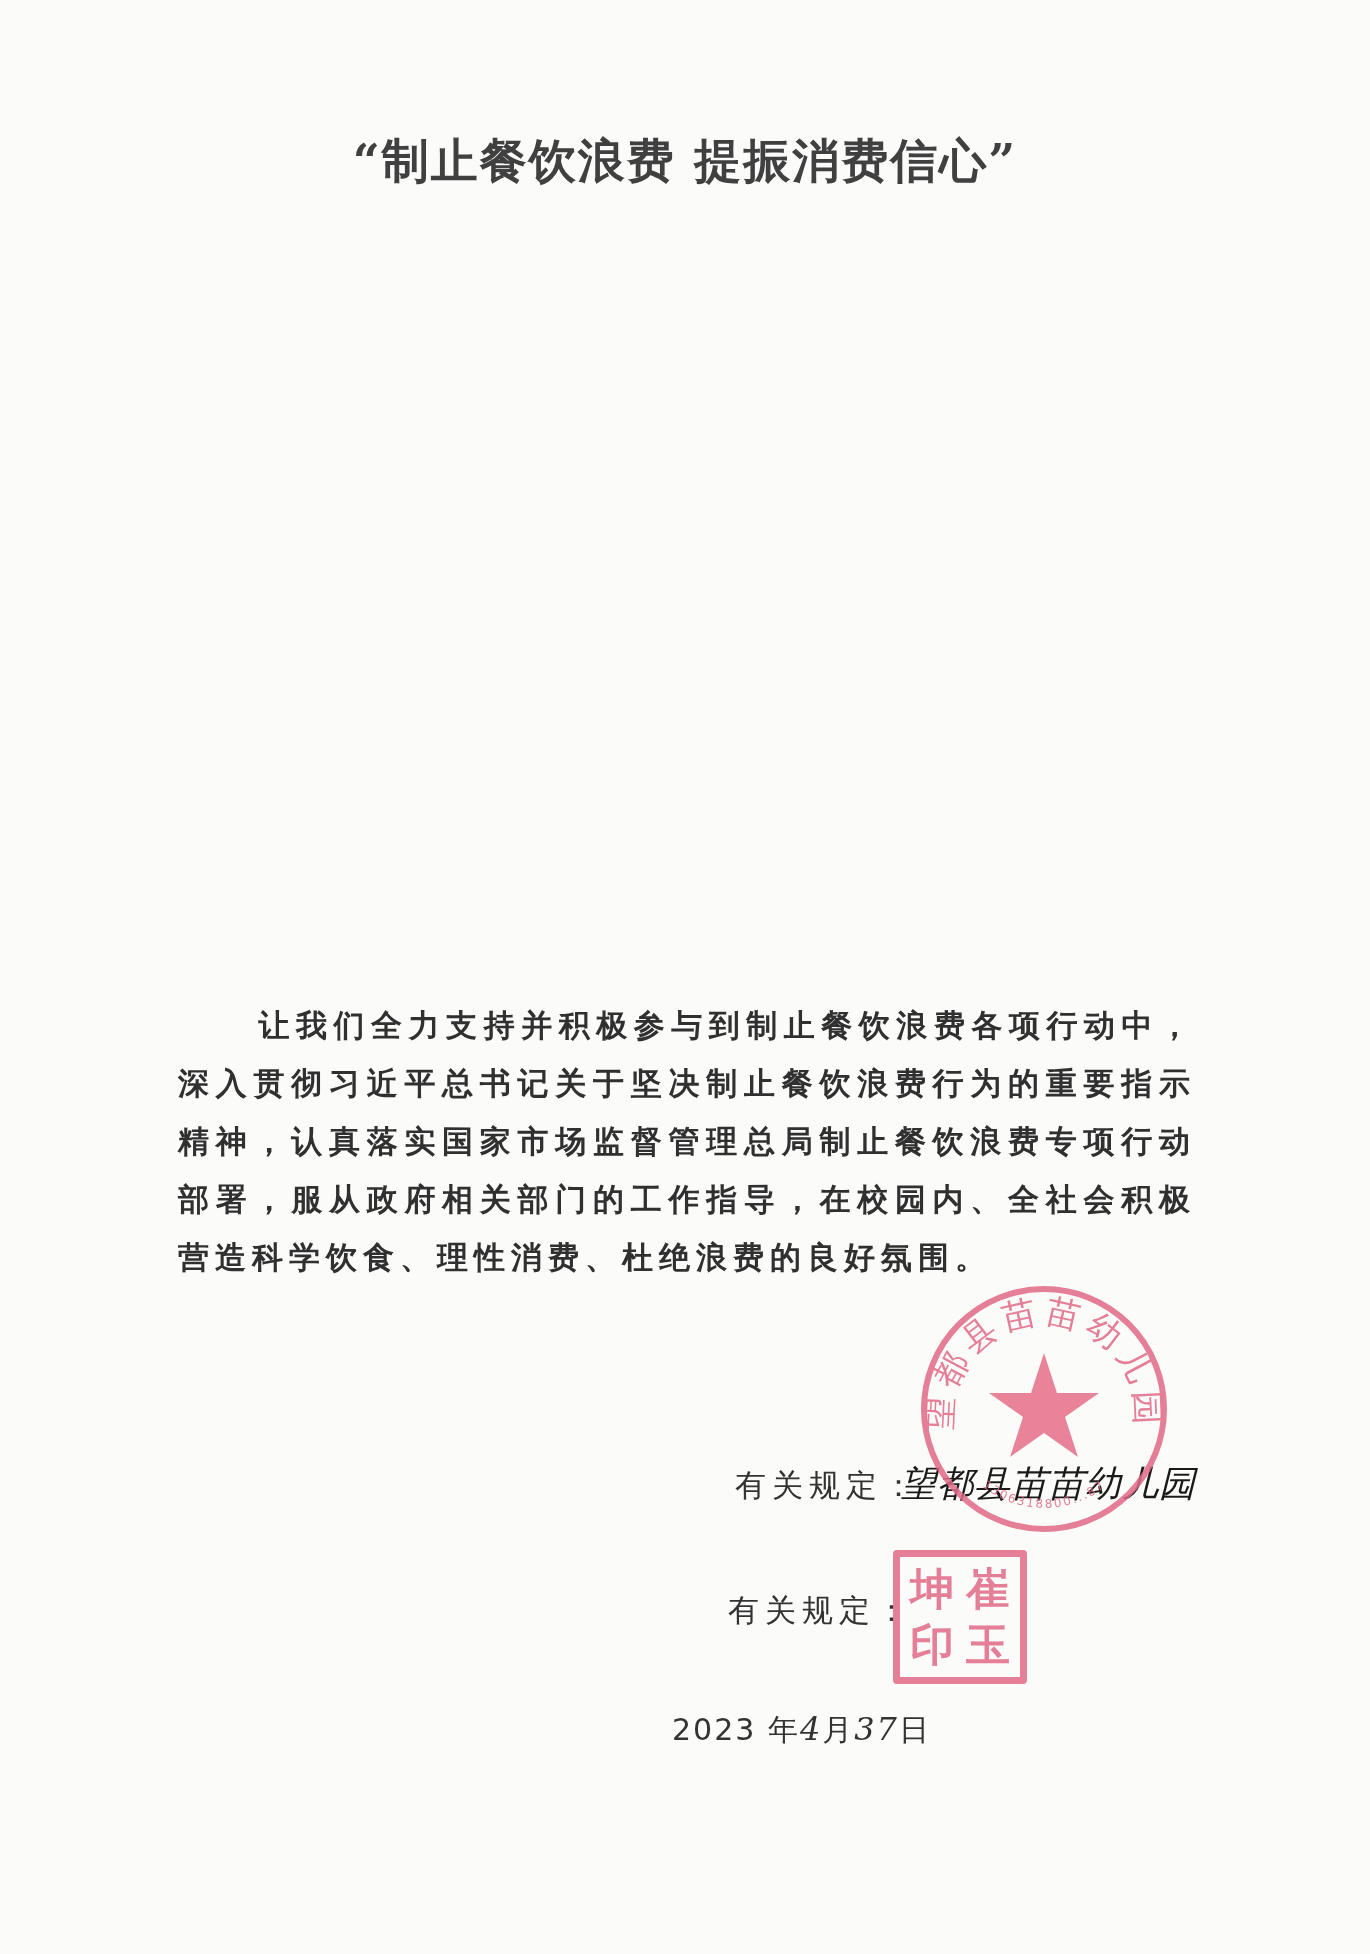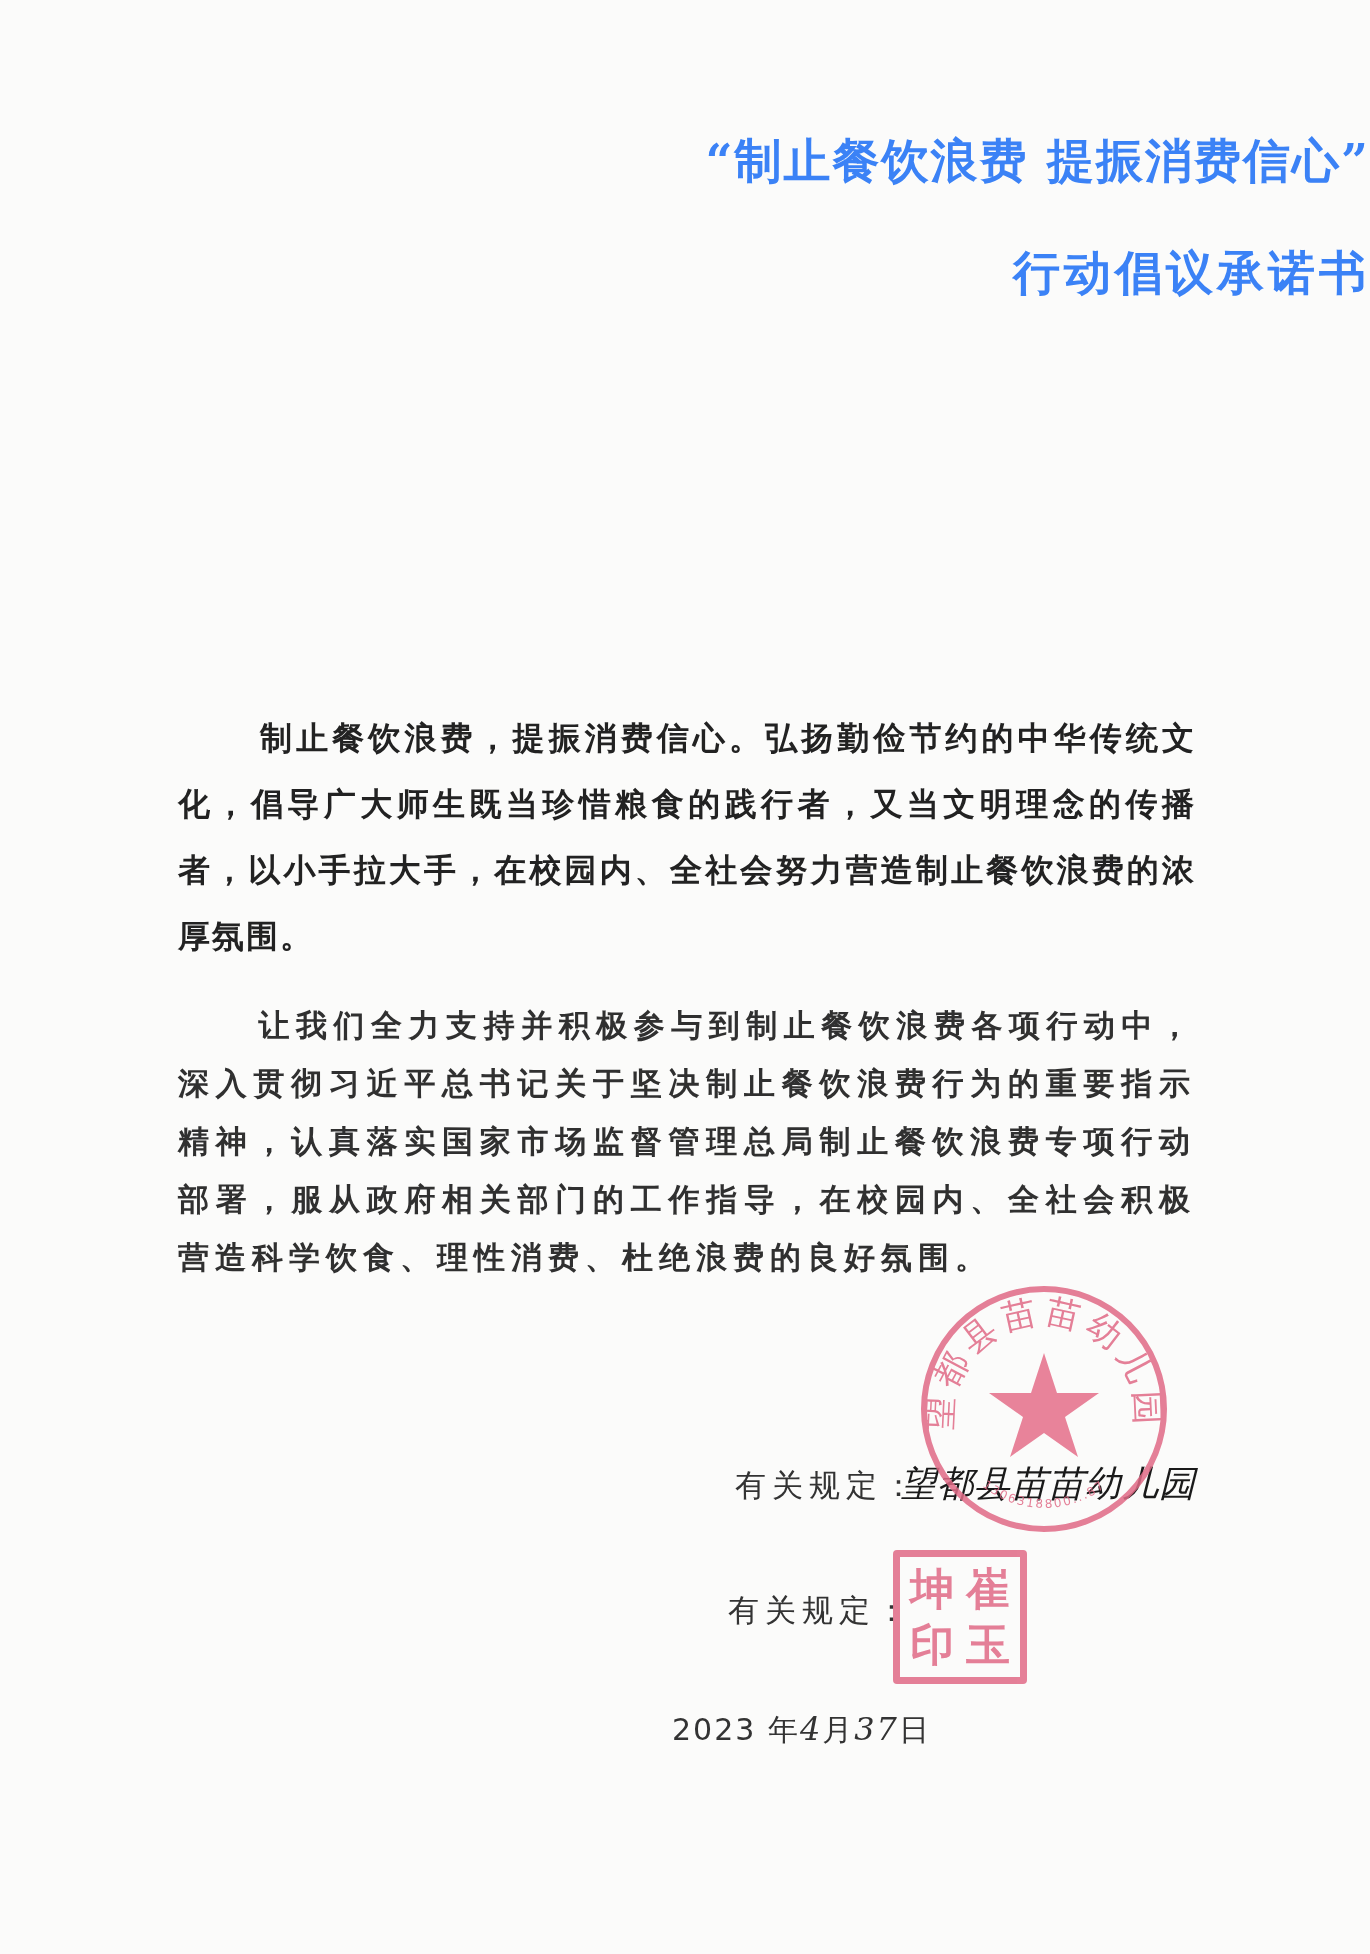--- a/index.html
+++ b/index.html
@@ -7,24 +7,24 @@
     width: 1370px; height: 1954px;
     background: #fbfbfa;
     position: relative;
     overflow: hidden;
     font-family: "DejaVu Serif", "Liberation Serif", serif;
     color: #2a2a2a;
   }
   .page { position: absolute; inset: 0; }
   .title {
     position: absolute; left: 0; right: 0;
-    text-align: right;
+    text-align: center;
     font-family: "DejaVu Serif", serif;
     font-weight: bold;
-    color: #3b82f6;
+    color: #404040;
   }
   .title-1 { top: 130px; font-size: 47px; letter-spacing: 2px; }
   .title-2 { top: 242px; font-size: 47px; letter-spacing: 4px; }
 
   .para {
     position: absolute;
     left: 178px; width: 1018px;
     font-family: "DejaVu Sans", sans-serif;
     color: #303030;
     text-align: justify;
@@ -91,24 +91,22 @@
   .sq-tl { left: 4px; top: 4px; }
   .sq-br { right: 4px; bottom: 4px; }
   .sq-bl { left: 4px; bottom: 4px; }
 </style>
 </head>
 <body>
 
 <div class="page">
 
   <div class="title title-1">“制止餐饮浪费  提振消费信心”</div>
-  <div class="title title-2">行动倡议承诺书</div>
 
 
-  <div class="para p2"><span class="indent"></span><span>制止餐饮浪费，提振消费信心。弘扬勤俭节约的中华传统文化，倡导广大师生既当珍惜粮食的践行者，又当文明理念的传播者，以小手拉大手，在校园内、全社会努力营造制止餐饮浪费的浓厚氛围。</span></div>
 
   <div class="para p3"><span class="indent"></span><span>让我们全力支持并积极参与到制止餐饮浪费各项行动中，深入贯彻习近平总书记关于坚决制止餐饮浪费行为的重要指示精神，认真落实国家市场监督管理总局制止餐饮浪费专项行动部署，服从政府相关部门的工作指导，在校园内、全社会积极营造科学饮食、理性消费、杜绝浪费的良好氛围。</span></div>
 
   <div class="sign-row school-label">有关规定：</div>
   <div class="sign-row school-value">望都县苗苗幼儿园</div>
 
   <svg class="round-seal" viewBox="0 0 252 252">
     <circle cx="126" cy="126" r="120" fill="none" stroke="#e06a86" stroke-width="6"></circle>
     <polygon fill="#e56f8a" points="126,70 139,110 181,110 147,134 160,174 126,150 92,174 105,134 71,110 113,110"></polygon>
     <defs>

